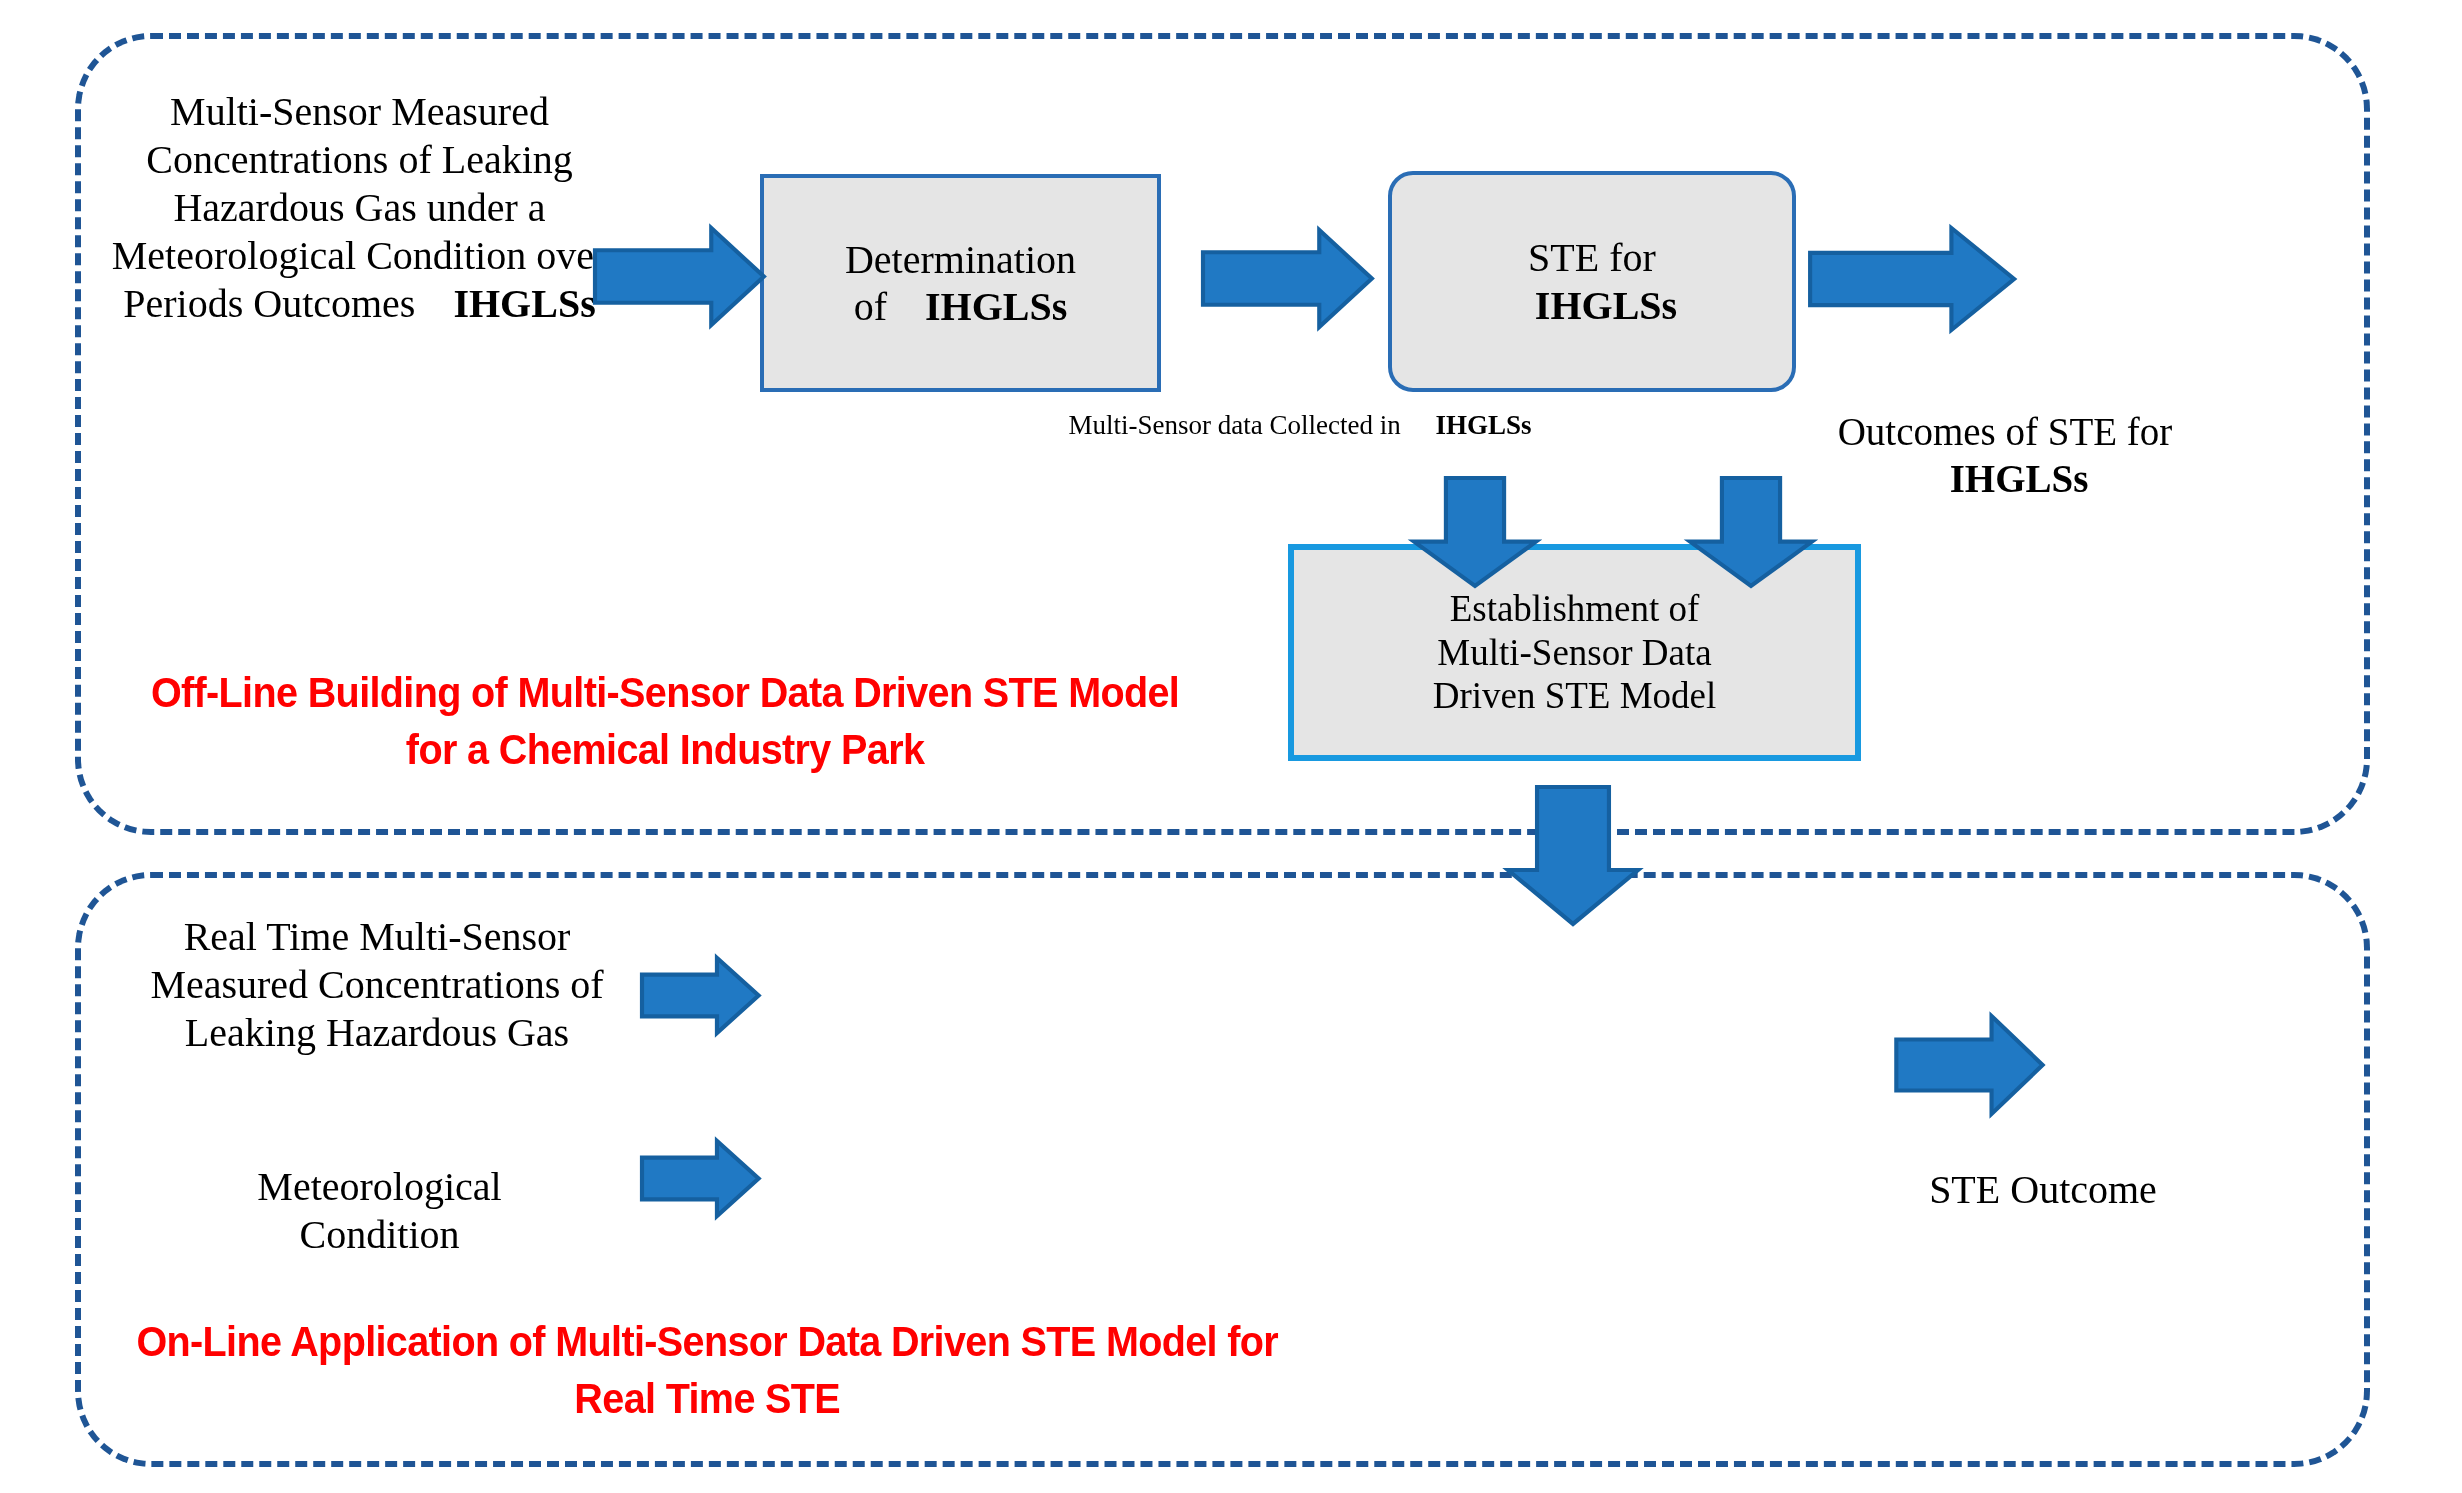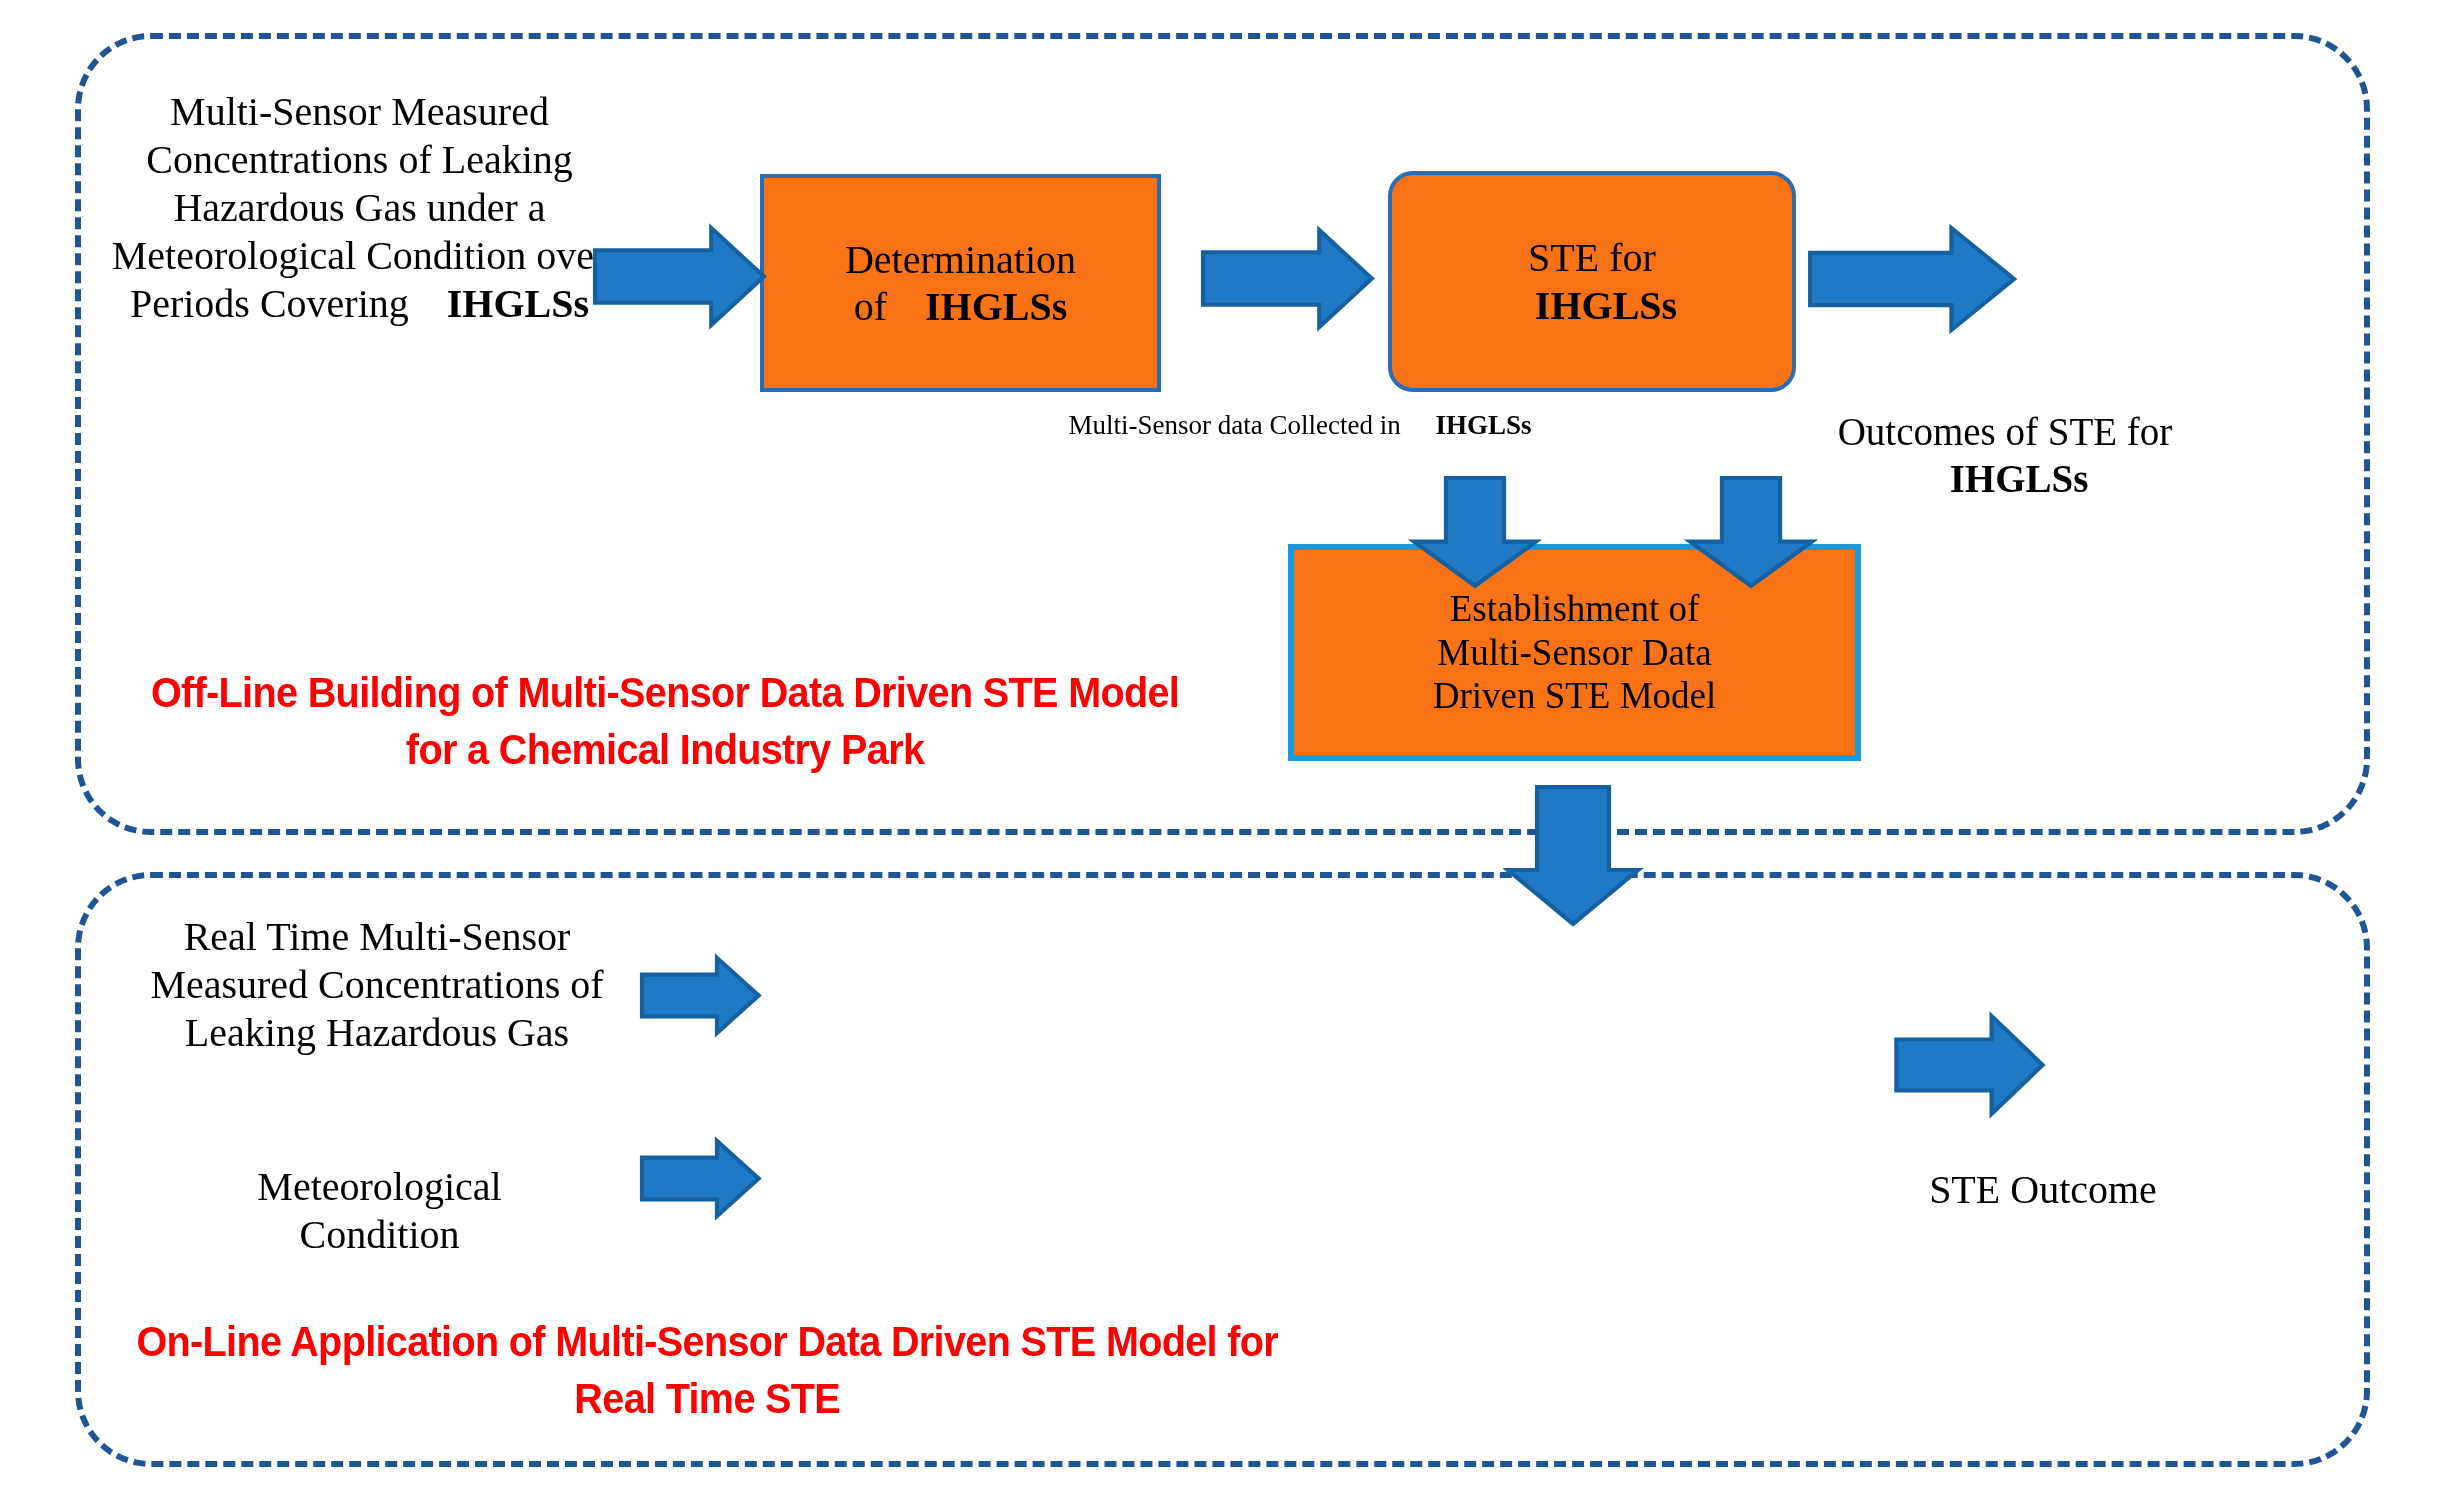--- a/index.html
+++ b/index.html
@@ -7,21 +7,21 @@
        font-family:"Liberation Serif","DejaVu Serif",serif;}
   .stage{position:absolute;left:0;top:0;width:2462px;height:1494px;}
 
   
   .panel{position:absolute;border:6.2px dashed #1f5595;border-radius:76px;
          box-sizing:border-box;background:transparent;}
   #panel-offline{left:75px;top:33px;width:2295px;height:802px;}
   #panel-online {left:75px;top:872px;width:2295px;height:595px;}
 
   
-  .pbox{position:absolute;box-sizing:border-box;background:#f97316;
+  .pbox{position:absolute;box-sizing:border-box;background:#e5e5e5;
         display:flex;align-items:center;justify-content:center;text-align:center;
         color:#000;line-height:1.18;}
   .pbox .tl{display:block;}
   .b-dark{border:4.1px solid #2a6db5;}
   .b-bright{border:6.2px solid #1899e0;}
 
   #box-determination{left:760px;top:174px;width:401px;height:218px;font-size:40px;}
   #box-ste{left:1388px;top:171px;width:408px;height:221px;font-size:40px;border-radius:25px;}
   #box-establish{left:1288px;top:544px;width:573px;height:217px;font-size:37px;}
   #box-rt-ste{left:755px;top:926px;width:1141px;height:339px;font-size:47px;}
@@ -57,21 +57,21 @@
   <div class="panel" id="panel-offline"></div>
   <div class="panel" id="panel-online"></div>
 
   <div class="txt" id="t-inputs">
     <span class="tl">Multi-Sensor Measured</span>
     <span class="tl">Concentrations of</span>
     <span class="tl">Leaking Hazardous</span>
     <span class="tl">Gas under</span>
     <span class="tl">a Meteorological</span>
     <span class="tl">Condition over Periods</span>
-    <span class="tl"><span>Covering </span><span class="bold">IHGLSs</span></span>
+    <span class="tl"><span>Outcomes </span><span class="bold">IHGLSs</span></span>
   </div>
 
   <div class="pbox b-dark" id="box-determination">
     <div>
       <span class="tl">Determination</span>
       <span class="tl"><span>of  </span><span class="bold">IHGLSs</span></span>
     </div>
   </div>
 
   <div class="pbox b-dark" id="box-ste">

